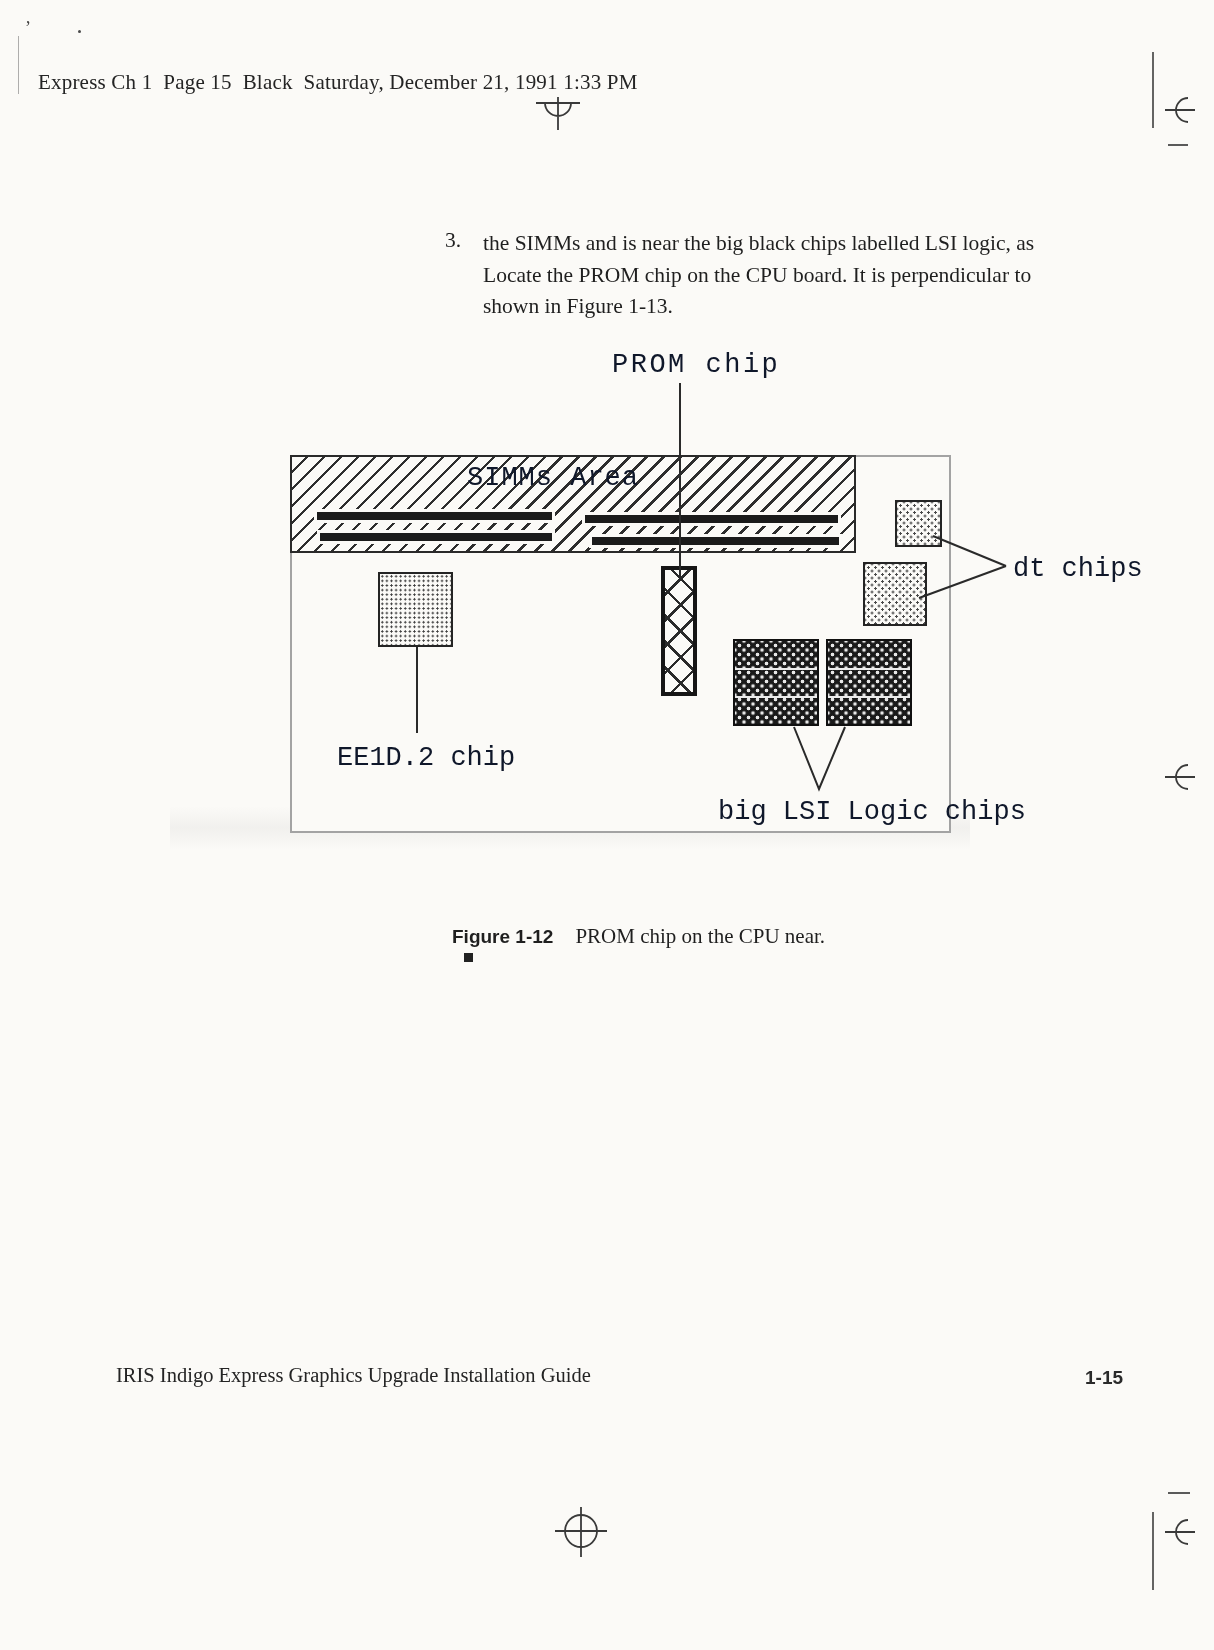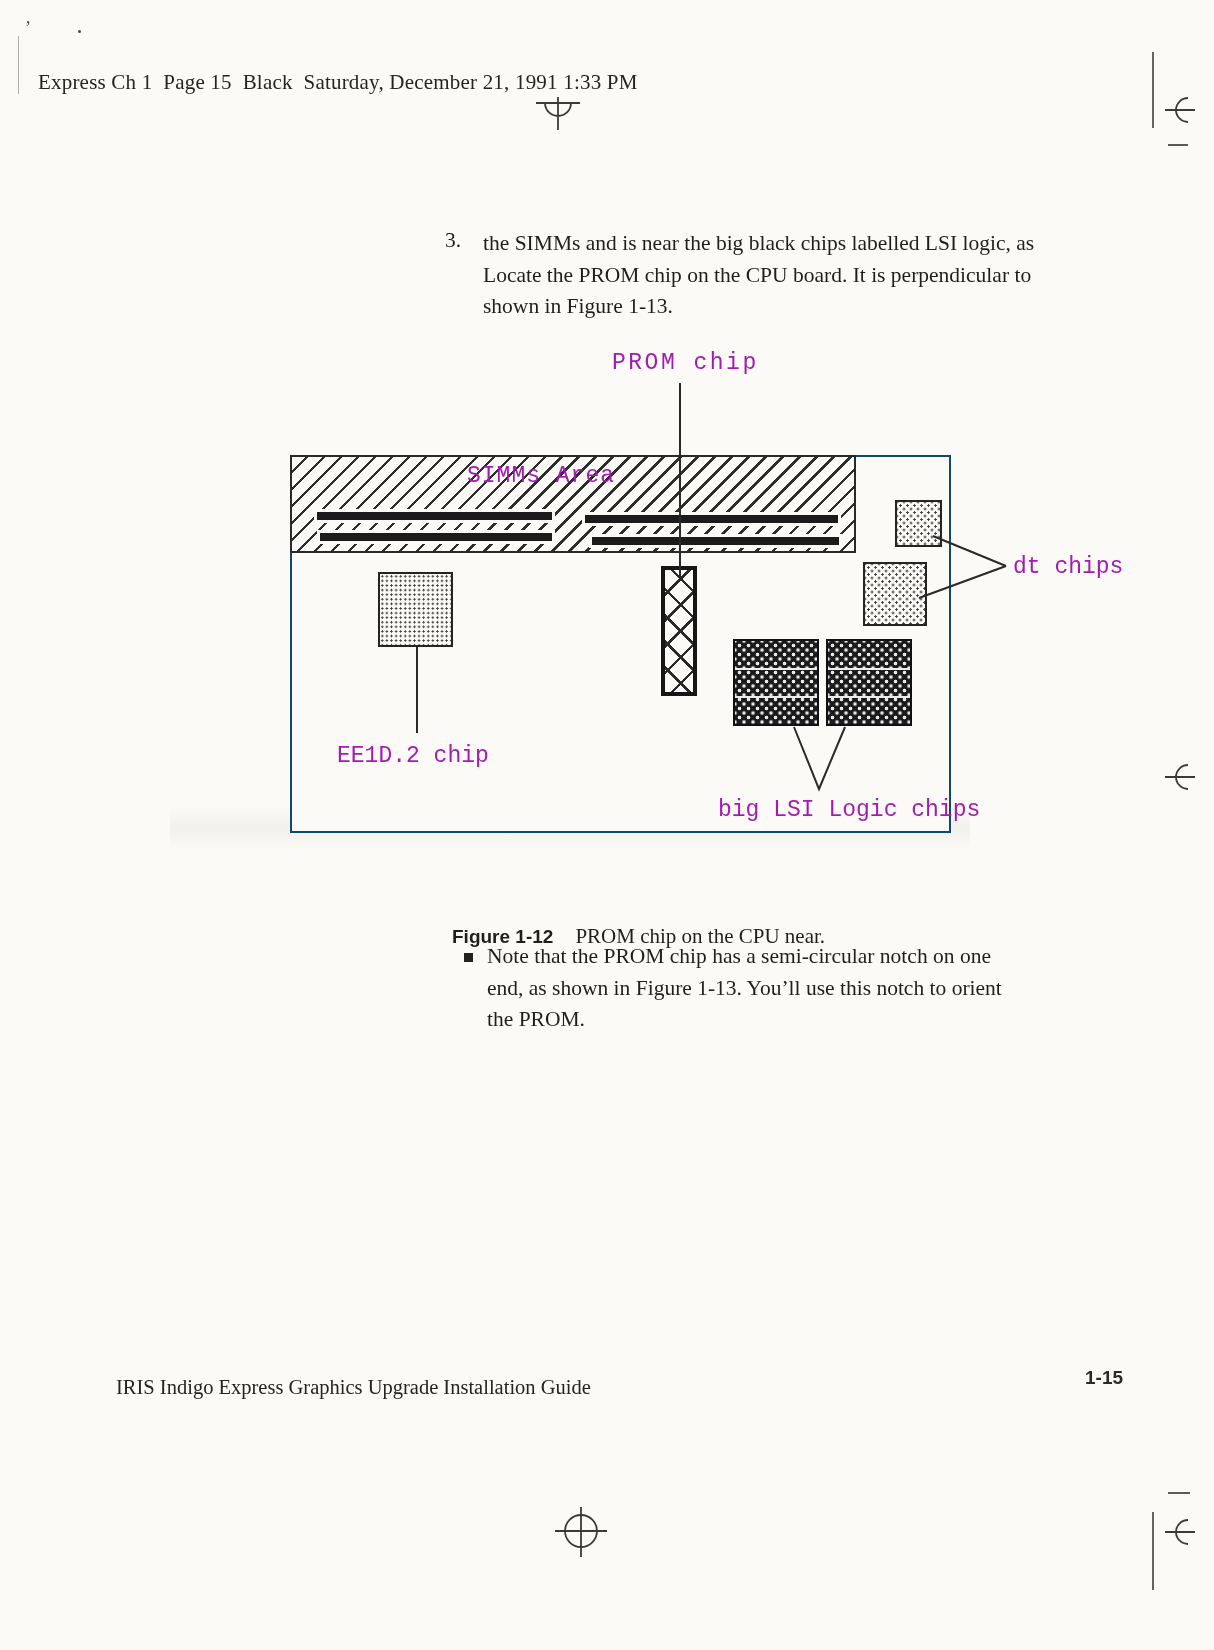--- a/index.html
+++ b/index.html
@@ -13,28 +13,28 @@
   .mono{font-family:"Liberation Mono","DejaVu Sans Mono", monospace;}
 
   .header-line{left:38px;top:70px;font-size:21px;letter-spacing:.2px;white-space:pre;color:#242424;}
 
   
   .step-num{left:445px;top:228px;font-size:21.5px;}
   .step-text{left:483px;top:228px;width:580px;font-size:21.5px;line-height:31.5px;}
   .step-text div{white-space:pre;}
 
   
-  .lbl{font-size:23px;color:#a21caf;white-space:pre;}
+  .lbl{font-size:27px;color:#0f172a;white-space:pre;}
   .prom-label{left:612px;top:350px;letter-spacing:2.5px;}
   .dt-label{left:1013px;top:554px;}
   .ee-label{left:337px;top:743px;}
   .lsi-label{left:718px;top:797px;text-align:right;}
 
   
-  .board{left:290px;top:455px;width:657px;height:374px;border:2px solid #0c4a6e;background:#fbfaf7;}
+  .board{left:290px;top:455px;width:657px;height:374px;border:2px solid #a3a3a3;background:#fbfaf7;}
   .simms-band{left:-2px;top:-2px;width:562px;height:94px;
     border:2px solid #2a2a2a;
     background:repeating-linear-gradient(135deg, rgba(0,0,0,0) 0 9.5px, #2e2e2e 9.5px 12px);}
   .simms-text{left:175px;top:6px;letter-spacing:1px;z-index:3;}
   .simm-bar{background:#1b1b1b;height:8px;box-shadow:0 0 0 3px #fbfaf7;z-index:2;}
   .bar1{left:25px;top:55px;width:235px;}
   .bar2{left:28px;top:76px;width:232px;}
   .bar3{left:293px;top:58px;width:253px;}
   .bar4{left:300px;top:80px;width:247px;}
 
@@ -69,21 +69,21 @@
   
   .caption{left:431px;top:899px;font-size:21px;white-space:pre;}
   .caption .cap-label{font-family:"Liberation Sans", sans-serif;font-weight:bold;font-size:19px;margin-right:22px;}
 
   
   .note-bullet{left:464px;top:953px;width:9px;height:9px;background:#222;}
   .note-text{left:487px;top:941px;width:600px;font-size:21.5px;line-height:31.5px;}
   .note-text div{white-space:pre;}
 
   
-  .footer-left{left:116px;top:1364px;font-size:20.5px;color:#242424;margin-top:12px;}
+  .footer-left{left:116px;top:1364px;font-size:20.5px;color:#242424;}
   .footer-right{left:1085px;top:1367px;font-family:"Liberation Sans", sans-serif;font-weight:bold;font-size:19px;color:#2a2a2a;}
 
   
   .mark{color:#3a3a3a;}
   .vrule{width:1.5px;background:rgba(50,50,50,0.75);}
   .hdash{height:2px;background:rgba(50,50,50,0.8);}
 
   
   .scan-band{left:170px;top:806px;width:800px;height:44px;
     background:linear-gradient(rgba(110,110,110,0) 0%, rgba(110,110,110,0.07) 50%, rgba(110,110,110,0) 100%);}
@@ -154,25 +154,20 @@
 
   <svg class="abs mark" style="left:1163px;top:760px;" width="38" height="34" viewBox="0 0 38 34">
     <path d="M25,5 A12,12 0 1 0 25,29 M2,17 H32" fill="none" stroke="#3a3a3a" stroke-width="1.8"></path>
   </svg>
 
   <div class="abs caption">
     <span class="cap-label">Figure 1-12</span><span class="serif">PROM chip on the CPU near.</span>
   </div>
 
   <div class="abs note-bullet"></div>
-  <div class="abs note-text serif">
-    <div>Note that the PROM chip has a semi-circular notch on one</div>
-    <div>end, as shown in Figure 1-13. You’ll use this notch to orient</div>
-    <div>the PROM.</div>
-  </div>
 
   <div class="abs footer-left serif">IRIS Indigo Express Graphics Upgrade Installation Guide</div>
   <div class="abs footer-right">1-15</div>
 
   <div class="abs hdash" style="left:1168px;top:1492px;width:22px;"></div>
   <div class="abs vrule" style="left:1152px;top:1512px;height:78px;"></div>
   <svg class="abs mark" style="left:1163px;top:1515px;" width="38" height="34" viewBox="0 0 38 34">
     <path d="M25,5 A12,12 0 1 0 25,29 M2,17 H32" fill="none" stroke="#3a3a3a" stroke-width="1.8"></path>
   </svg>
 

